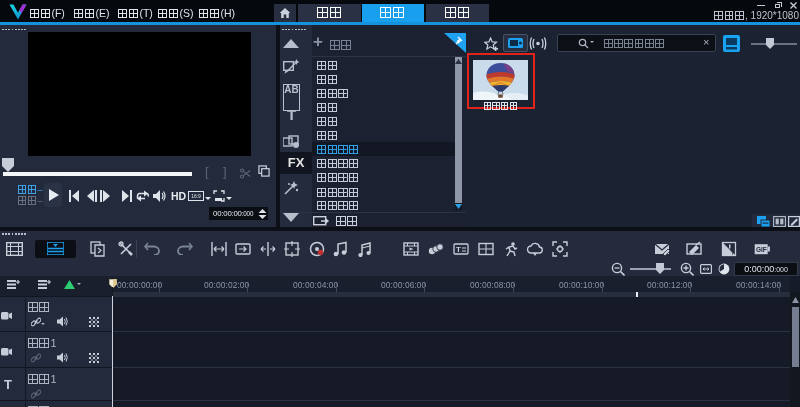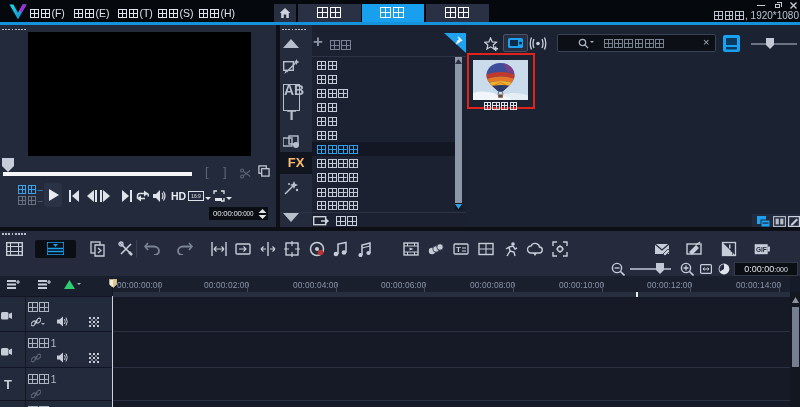--- a/index.html
+++ b/index.html
@@ -132,29 +132,29 @@
 <div class="a" style="left:304.4px;top:3.5px;width:1.8px;height:1.8px;background:#b7bfcc"></div>
 <svg class="a" style="left:283px;top:14px" width="16" height="9" viewBox="0 0 16 9">
       <path d="M8 0 L16 9 H0 Z" fill="#b8bfcc"></path>
     </svg>
 <svg class="a" style="left:283px;top:34px" width="17" height="15" viewBox="0 0 17 15">
       <rect x="0.7" y="2.7" width="9.6" height="8.6" fill="none" stroke="#b8bfcc" stroke-width="1.4"></rect>
       <path d="M3.5 13 L12.5 4" stroke="#b8bfcc" stroke-width="1.5"></path>
       <path d="M13.5 0 L14.4 2.1 L16.5 3 L14.4 3.9 L13.5 6 L12.6 3.9 L10.5 3 L12.6 2.1 Z" fill="#b8bfcc"></path>
       <path d="M1.5 15 L4.3 12.6 L2.6 10.9 Z" fill="#b8bfcc"></path>
     </svg>
-<div class="a" style="left:283px;top:59px;width:17px;height:27px;border:1.2px solid #b8bfcc;font-size:14px;font-weight:bold;color:#b8bfcc;text-align:center;line-height:10px">AB</div>
+<div class="a" style="left:283px;top:59px;width:17px;height:27px;border:1.2px solid #b8bfcc;font-size:10px;font-weight:bold;color:#b8bfcc;text-align:center;line-height:10px">AB</div>
 <div class="a" style="left:283px;top:81px;width:17px;font-size:15px;font-weight:bold;color:#b8bfcc;text-align:center">T</div>
 <svg class="a" style="left:283px;top:110px" width="17" height="14" viewBox="0 0 17 14">
       <rect x="0" y="3" width="9" height="8" fill="none" stroke="#b8bfcc" stroke-width="1.4"></rect>
       <rect x="6" y="1" width="9" height="8" fill="none" stroke="#b8bfcc" stroke-width="1.4"></rect>
       <circle cx="13" cy="10" r="3" fill="#b8bfcc"></circle>
     </svg>
 <div class="a" style="left:280px;top:127px;width:32px;height:22px;background:#10151f"></div>
-<div class="a" style="left:281px;top:130px;width:30px;font-size:13px;font-weight:bold;color:#fdba74;text-align:center">FX</div>
+<div class="a" style="left:281px;top:130px;width:30px;font-size:13px;font-weight:bold;color:#e5e5e5;text-align:center">FX</div>
 <svg class="a" style="left:284px;top:156px" width="15" height="14" viewBox="0 0 15 14">
       <path d="M1 13 L9 5" stroke="#b8bfcc" stroke-width="1.6"></path>
       <path d="M10 0 L11.2 2.8 L14 4 L11.2 5.2 L10 8 L8.8 5.2 L6 4 L8.8 2.8 Z" fill="#b8bfcc"></path>
       <circle cx="13" cy="9" r="1.2" fill="#b8bfcc"></circle>
       <circle cx="5" cy="3" r="1" fill="#b8bfcc"></circle>
     </svg>
 <svg class="a" style="left:283px;top:188px" width="16" height="9" viewBox="0 0 16 9">
       <path d="M0 0 H16 L8 9 Z" fill="#b8bfcc"></path>
     </svg>
 <div class="a" style="left:313px;top:11px;width:14px;height:13px;color:#8a93a4;font-size:17px;font-weight:bold;line-height:12px">+</div>

